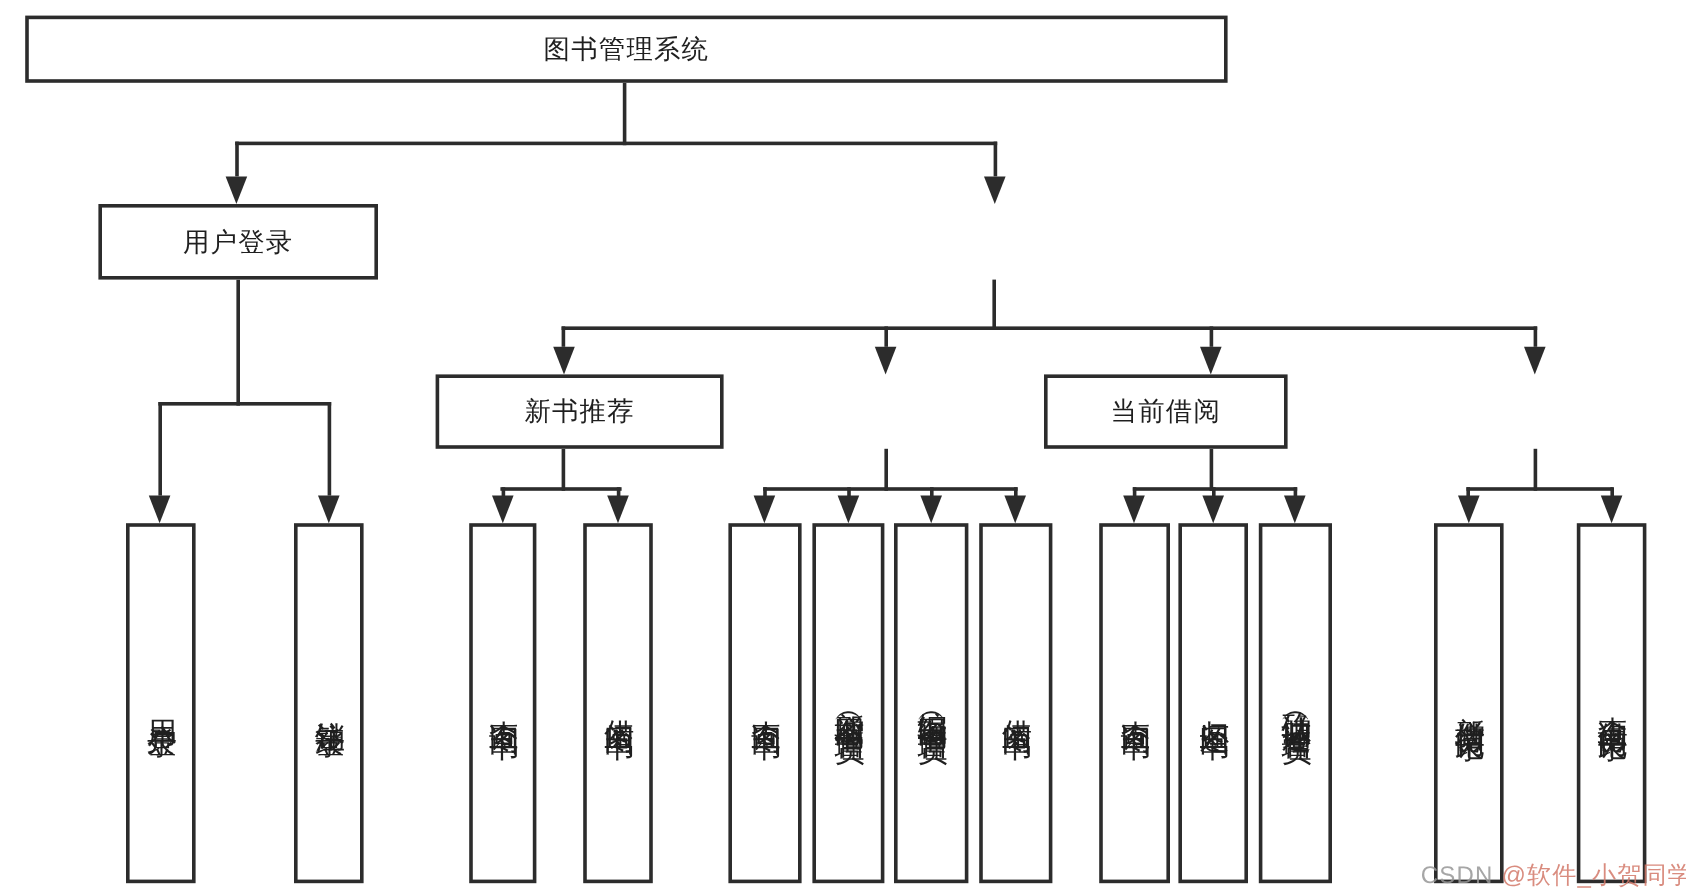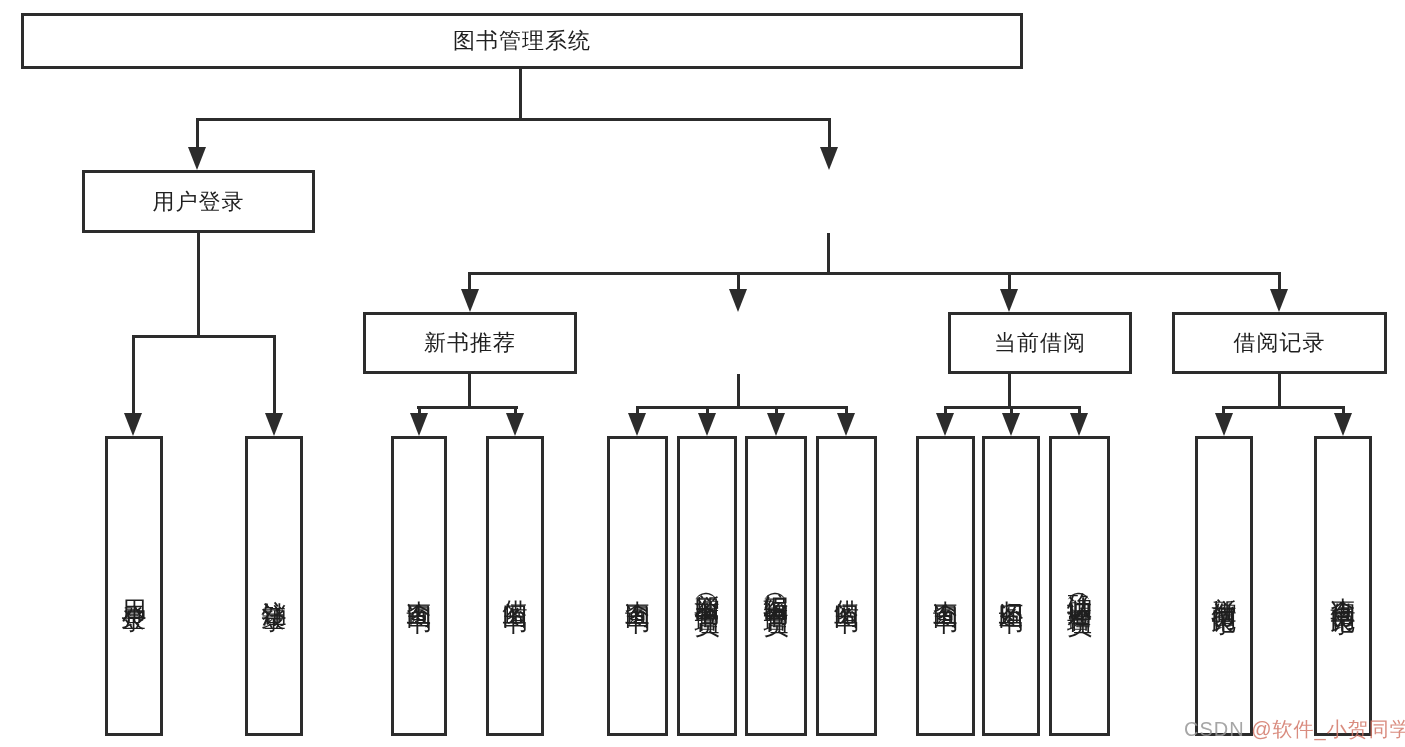--- a/index.html
+++ b/index.html
@@ -60,28 +60,25 @@
   <div class="hl" style="left:468px;top:272px;width:813px;height:3px"></div>
   <div class="stub" style="left:468px;top:272px;width:3px;height:17px"></div>
   <div class="tri" style="left:461px;top:289px"></div>
   <div class="stub" style="left:737px;top:272px;width:3px;height:17px"></div>
   <div class="tri" style="left:729px;top:289px"></div>
   <div class="stub" style="left:1008px;top:272px;width:3px;height:17px"></div>
   <div class="tri" style="left:1000px;top:289px"></div>
   <div class="stub" style="left:1278px;top:272px;width:3px;height:17px"></div>
   <div class="tri" style="left:1270px;top:289px"></div>
 
-  <div class="box hbox" style="left:363px;top:312px;width:214px;height:62px">
+  <div class="box hbox" style="left:363px;top:312px;width:240px;height:62px">
     <span>新书推荐</span>
   </div>
-  <div class="box hbox" style="left:948px;top:312px;width:184px;height:62px">
+  <div class="box hbox" style="left:870px;top:312px;width:203px;height:62px">
     <span>当前借阅</span>
-  </div>
-  <div class="box hbox" style="left:1172px;top:312px;width:215px;height:62px">
-    <span>借阅记录</span>
   </div>
 
   <div class="vl" style="left:468px;top:374px;width:3px;height:35px"></div>
   <div class="hl" style="left:417px;top:406px;width:101px;height:3px"></div>
   <div class="stub" style="left:418px;top:406px;width:3px;height:10px"></div>
   <div class="tri" style="left:410px;top:413px"></div>
   <div class="stub" style="left:514px;top:406px;width:3px;height:10px"></div>
   <div class="tri" style="left:506px;top:413px"></div>
 
   <div class="vl" style="left:737px;top:374px;width:3px;height:35px"></div>

